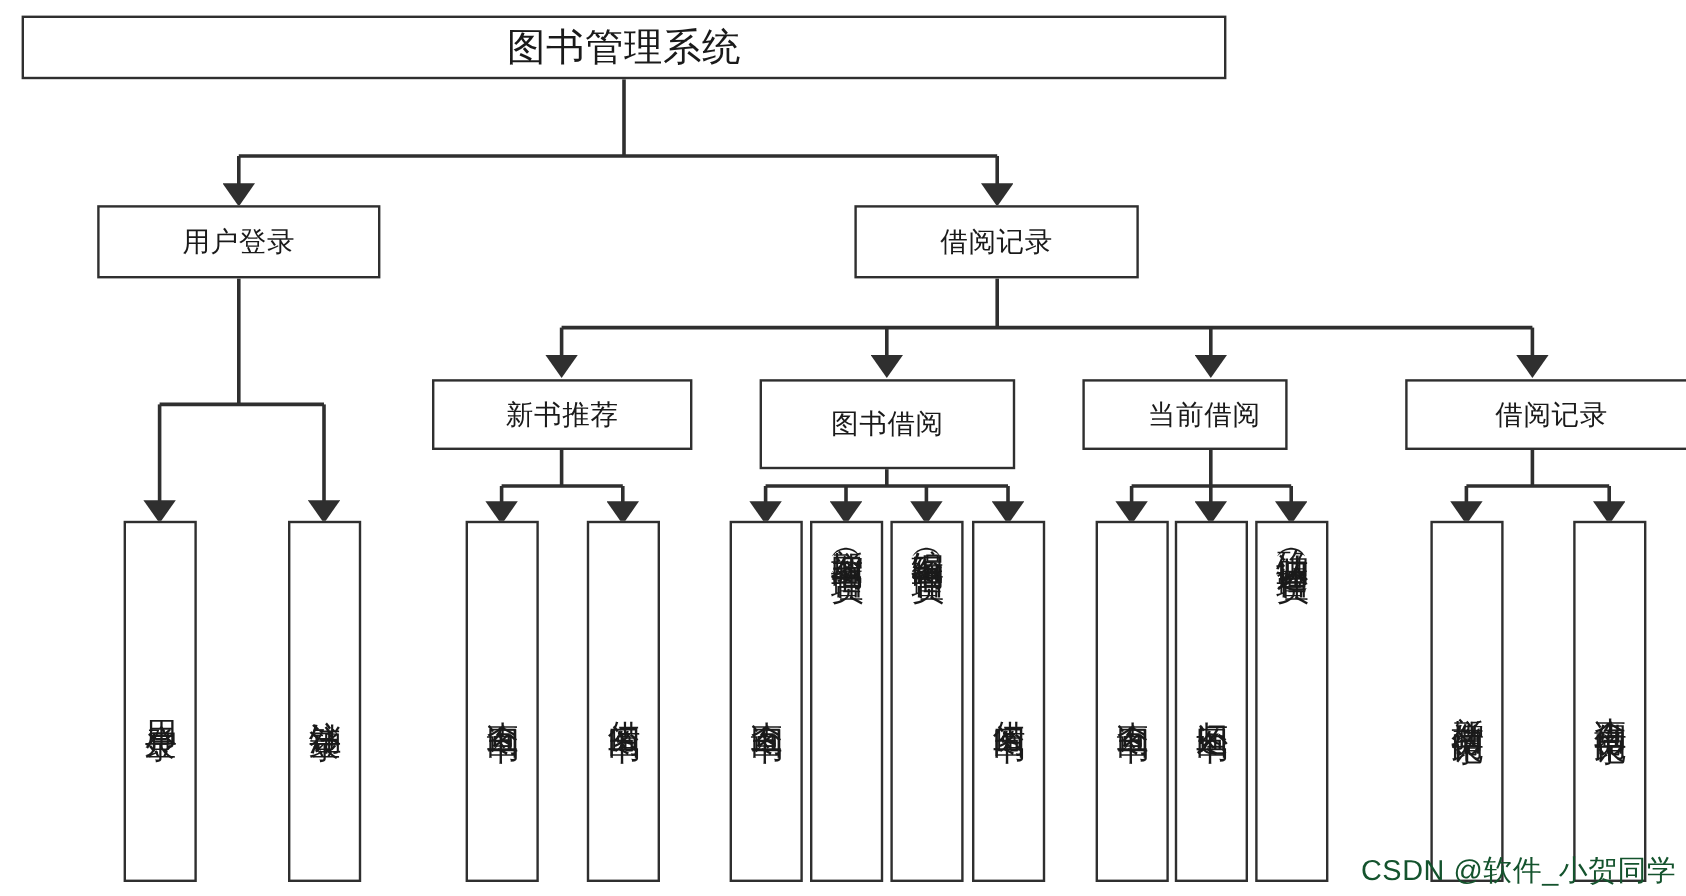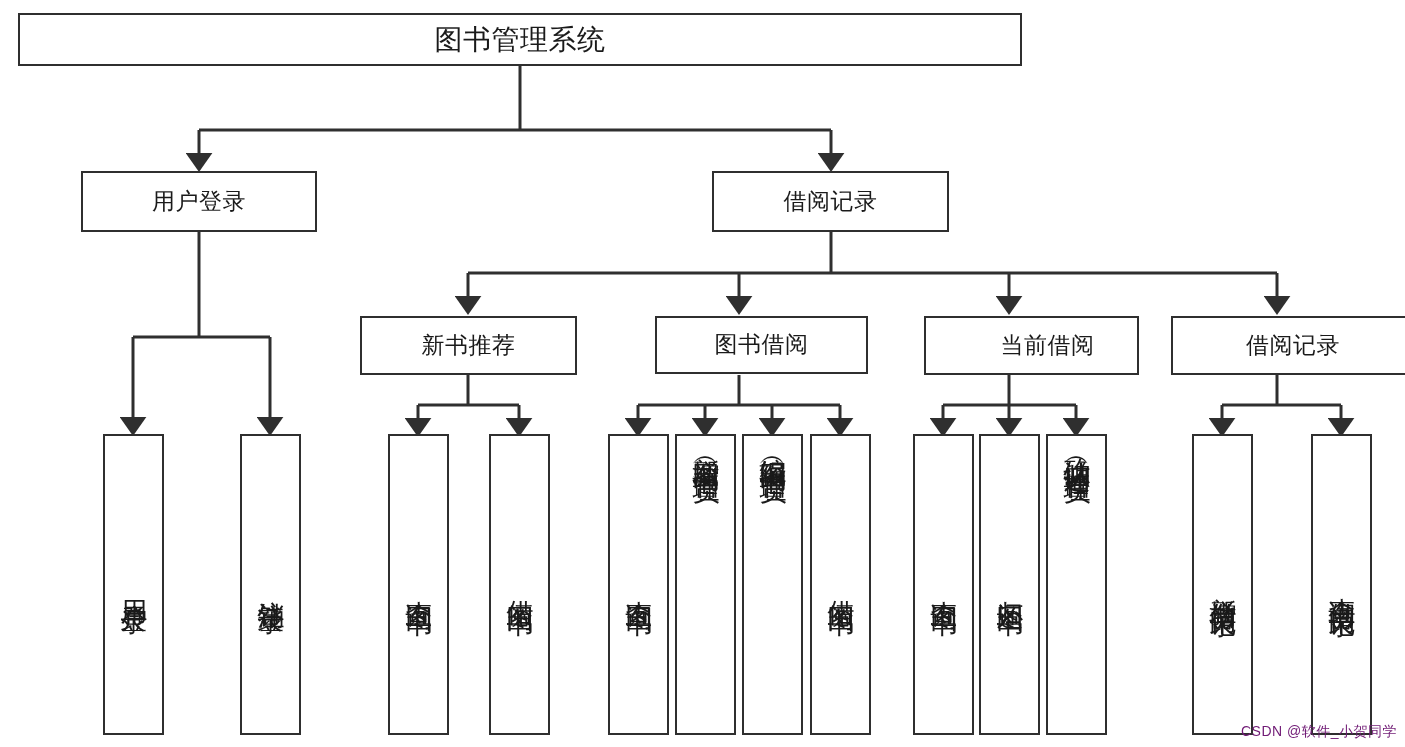--- a/index.html
+++ b/index.html
@@ -40,21 +40,21 @@
     display: block;
     text-align: center;
     line-height: 1.18;
     letter-spacing: 0.5px;
   }
   
   .node.h .lbl {
     font-size: 23px;
     white-space: nowrap;
   }
-  .node.root .lbl { font-size: 28px; }
+  .node.root .lbl { font-size: 32px; }
   
   .node.v {
     align-items: flex-start;
     justify-content: center;
     padding-top: 0px;
   }
   .node.v .lbl {
     writing-mode: vertical-rl;
     text-orientation: upright;
     font-size: 27px;
@@ -62,22 +62,22 @@
     letter-spacing: 3px;
     white-space: nowrap;
   }
   .node.v.mid {
     align-items: center;
   }
   .watermark {
     position: absolute;
     right: 8px;
     bottom: 6px;
-    font-size: 14px;
-    color: #701a75;
+    font-size: 24px;
+    color: #14532d;
     letter-spacing: 0.5px;
     z-index: 3;
     white-space: nowrap;
   }
 </style>
 </head>
 <body>
 
 <div id="canvas">
 
@@ -138,24 +138,24 @@
   <div class="node h" style="left:81px; top:171px; width:236px; height:61px;">
     <span class="lbl">用户登录</span>
   </div>
   <div class="node h" style="left:712px; top:171px; width:237px; height:61px;">
     <span class="lbl">借阅记录</span>
   </div>
 
   <div class="node h" style="left:360px; top:316px; width:217px; height:59px;font-family:Liberation Serif, serif;">
     <span class="lbl">新书推荐</span>
   </div>
-  <div class="node h" style="left:655px; top:316px; width:213px; height:58px;">
+  <div class="node h" style="left:633px; top:316px; width:213px; height:75px;">
     <span class="lbl">图书借阅</span>
   </div>
-  <div class="node h" style="left:924px; top:316px; width:215px; height:59px;padding-left:32px;">
+  <div class="node h" style="left:902px; top:316px; width:171px; height:59px;padding-left:32px;">
     <span class="lbl">当前借阅</span>
   </div>
   <div class="node h" style="left:1171px; top:316px; width:244px; height:59px;">
     <span class="lbl">借阅记录</span>
   </div>
 
   <div class="node v mid" style="left:103px; top:434px; width:61px; height:301px;">
     <span class="lbl">用户登录</span>
   </div>
   <div class="node v mid" style="left:240px; top:434px; width:61px; height:301px;">

